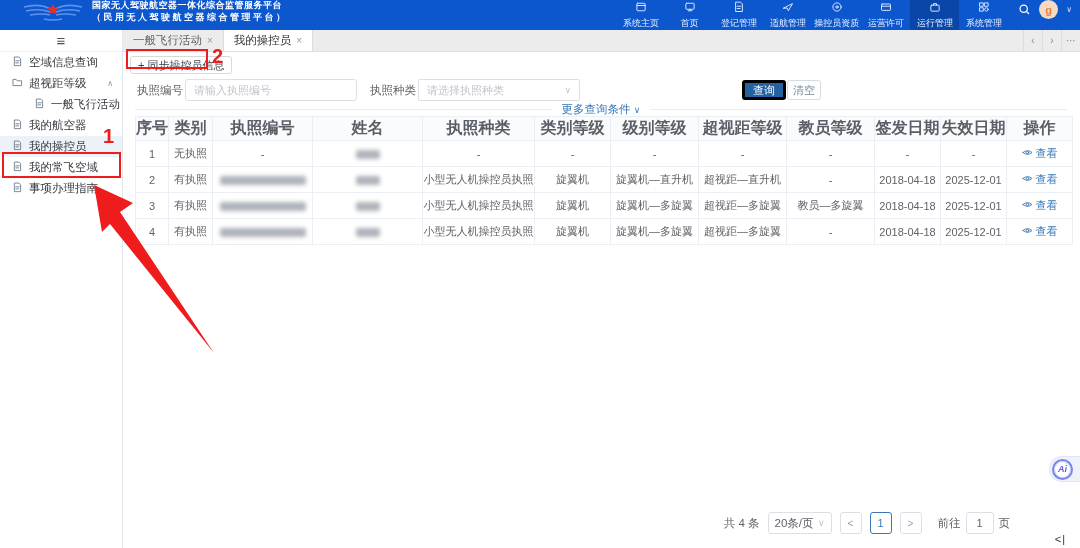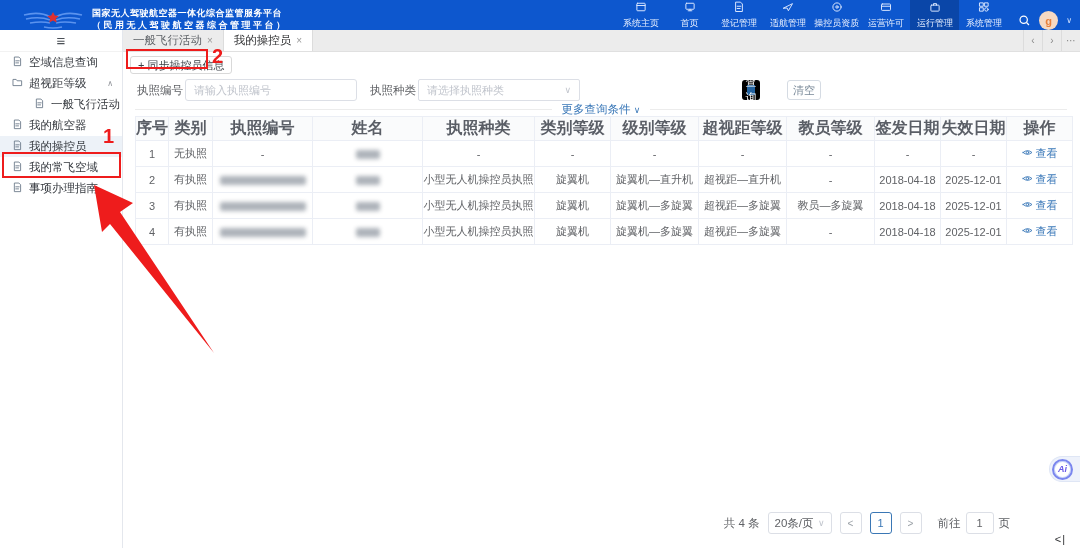--- a/index.html
+++ b/index.html
@@ -1,20 +1,20 @@
 <!DOCTYPE html>
 <html><head>
 <meta charset="utf-8">
 <style>
   * { margin:0; padding:0; box-sizing:border-box; }
   body { font-family:"Liberation Sans","DejaVu Sans",sans-serif; background:#cfd4da; }
   .screen { position:relative; width:1080px; height:548px; background:#fff; overflow:hidden; font-size:12px; color:#303133; }
 
   
-  .header { position:absolute; left:0; top:0; width:1080px; height:30px; background:#0d57ce; display:flex; align-items:flex-end; color:#fff; }
+  .header { position:absolute; left:0; top:0; width:1080px; height:30px; background:#0d57ce; display:flex; align-items:flex-start; color:#fff; }
   .logo { margin-left:22px; width:62px; height:22px; flex:0 0 auto; }
   .titles { margin-left:8px; line-height:10px; white-space:nowrap; }
   .title1 { font-size:9px; font-weight:bold; letter-spacing:.5px; }
   .title2 { font-size:9px; font-weight:bold; letter-spacing:2.5px; margin-top:2px; }
   .topnav { margin-left:auto; display:flex; height:30px; align-items:stretch; }
   .nav-item { width:49px; display:flex; flex-direction:column; align-items:center; justify-content:center; gap:1px; cursor:pointer; }
   .nav-item.active { background:#0a46a8; }
   .nav-item svg { width:12px; height:12px; stroke:#dbe7ff; }
   .nav-item .nv-label { font-size:9.5px; color:#e8f0ff; white-space:nowrap; transform:scale(.95); }
   .hdr-tools { display:flex; align-items:center; gap:8px; padding:0 8px 0 10px; }
@@ -45,21 +45,21 @@
   .sync-btn { position:absolute; left:7px; top:4px; height:18px; padding:0 7px; background:#fff; border:1px solid #d9d9d9; border-radius:3px; font-size:11px; color:#3a3f45; display:flex; align-items:center; cursor:pointer; }
 
   .filter-row { position:absolute; left:0; top:26px; width:100%; height:24px; }
   .f-label { position:absolute; top:5px; font-size:11.5px; color:#606266; white-space:nowrap; }
   .f-input { position:absolute; top:1px; height:22px; border:1px solid #dcdfe6; border-radius:3px; font-size:11px; color:#606266; padding:0 8px; outline:none; font-family:inherit; }
   .f-input::placeholder { color:#c0c4cc; }
   .f-select { position:absolute; top:1px; height:22px; border:1px solid #dcdfe6; border-radius:2px; background:#fff; display:flex; align-items:center; padding:0 8px; cursor:pointer; }
   .f-select .ph { font-size:11px; color:#c0c4cc; }
   .f-select .caret { margin-left:auto; color:#c0c4cc; font-size:9px; }
   .btn { position:absolute; top:2px; height:20px; border-radius:3px; font-size:11px; display:flex; align-items:center; justify-content:center; cursor:pointer; }
-  .btn-primary { background:#24639f; color:#fff; border:5px solid #000000; width:18px; }
+  .btn-primary { background:#24639f; color:#fff; border:3px solid #000000; width:44px; }
   .btn-plain { background:#fff; color:#7a8a99; border:1px solid #d5dbe3; width:34px; }
 
   .more-row { position:absolute; left:12px; right:13px; top:50px; height:14px; display:flex; align-items:center; }
   .more-row .hline { flex:1; height:1px; background:#ececec; }
   .more-link { padding:0 10px; font-size:11.5px; color:#3a78b8; cursor:pointer; white-space:nowrap; }
   .more-link .caret { font-size:9px; }
 
   
   .grid { position:absolute; left:12px; top:64px; border-collapse:collapse; table-layout:fixed; }
   .grid th, .grid td { border:1px solid #ebeef5; text-align:center; white-space:nowrap; overflow:hidden; font-weight:normal; }

